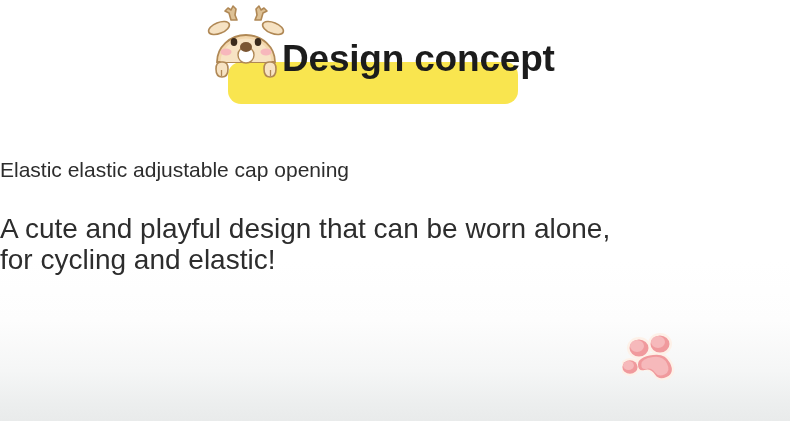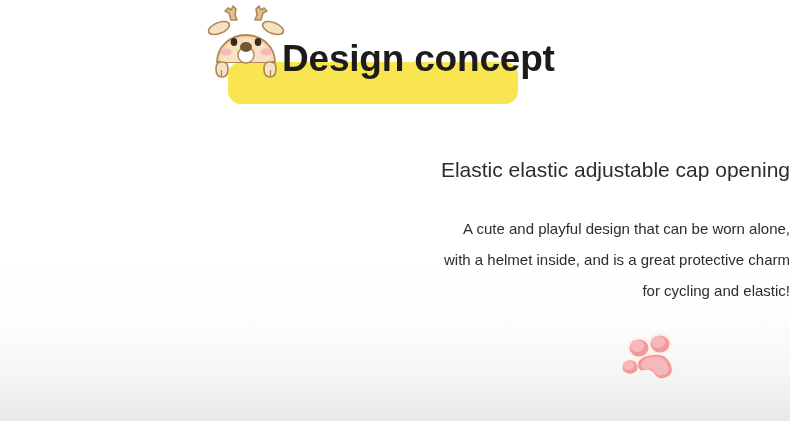--- a/index.html
+++ b/index.html
@@ -70,34 +70,34 @@
     height: 80px;
   }
   #deer-mascot svg { display: block; }
 
   
   #body-copy {
     position: absolute;
     left: 0;
     top: 155px;
     width: 790px;
-    text-align: right;
+    text-align: left;
     color: #2b2b2b;
   }
 
   #lead-line {
     font-size: 21px;
     line-height: 30px;
     color: #2d2d2d;
     margin: 0;
   }
 
   #description {
     margin: 28px 0 0 0;
-    font-size: 15px;
+    font-size: 28px;
     line-height: 31px;
     color: #2d2d2d;
   }
   #description .copy-line { display: block; }
 
   
   #paw-print {
     position: absolute;
     left: 622px;
     top: 331px;
@@ -148,21 +148,20 @@
     </div>
 
     <div id="section-title">Design concept</div>
   </div>
 
   <div id="body-copy">
     <p id="lead-line">Elastic elastic adjustable cap opening</p>
 
     <div id="description">
       <span class="copy-line">A cute and playful design that can be worn alone,</span>
-      <span class="copy-line">with a helmet inside, and is a great protective charm</span>
       <span class="copy-line">for cycling and elastic!</span>
     </div>
   </div>
 
   <div id="paw-print">
     <svg width="64" height="62" viewBox="0 0 64 62" xmlns="http://www.w3.org/2000/svg">
       <g fill="#fdf1e8">
         <ellipse cx="17" cy="17" rx="12" ry="11"></ellipse>
         <ellipse cx="38" cy="13" rx="12" ry="11"></ellipse>
         <ellipse cx="8" cy="36" rx="10" ry="9"></ellipse>

